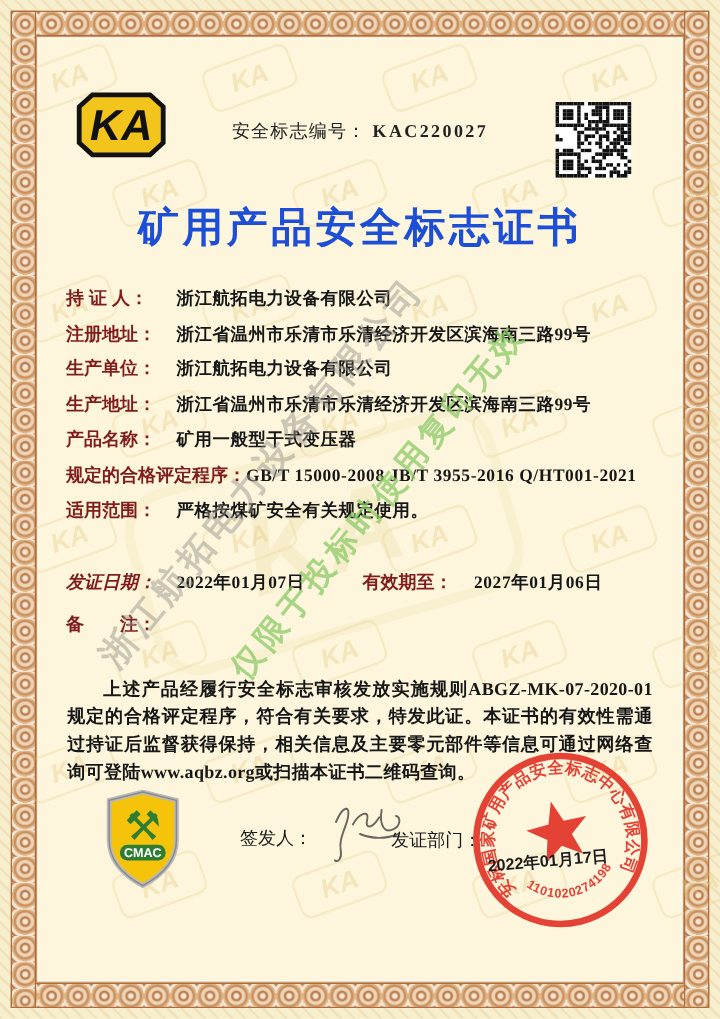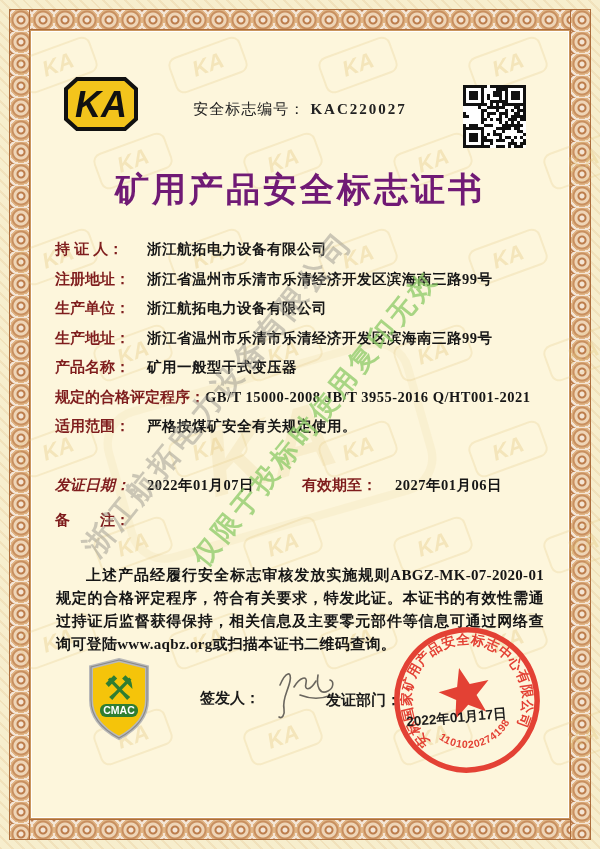--- a/index.html
+++ b/index.html
@@ -46,21 +46,21 @@
   .ka-logo{position:absolute;left:31px;top:44px;width:76px;height:56px;}
   .cert-no{position:absolute;left:0;right:0;top:68px;text-align:center;font-size:15px;color:#222;letter-spacing:1px;}
   .cert-no b{font-family:"Liberation Serif","DejaVu Serif",serif;font-weight:600;letter-spacing:2px;}
   .qr{position:absolute;left:431px;top:53px;width:63px;height:63px;background:#fff;
       display:grid;grid-template-columns:repeat(21,3px);grid-auto-rows:3px;}
   .qr .m{background:#111;}
   .qr .w{background:#fff;}
 
   .page-title{
     position:absolute;left:0;right:0;top:135px;text-align:center;
-    font-size:34px;font-weight:bold;color:#701a75;letter-spacing:3px;
+    font-size:34px;font-weight:bold;color:#1d4ed8;letter-spacing:3px;
   }
 
   
   .fields{position:absolute;left:23px;right:16px;top:207px;}
   .frow{display:flex;align-items:baseline;margin-bottom:9.5px;line-height:19px;}
   .flabel{min-width:92px;font-size:15px;font-weight:bold;color:#7f1d1d;white-space:nowrap;}
   .fvalue{font-family:"Liberation Serif","DejaVu Serif",serif;font-size:14.5px;font-weight:bold;color:#161616;letter-spacing:.5px;}
   .dates-row{position:absolute;left:23px;right:16px;top:444px;height:20px;}
   .dates-row .flabel{position:absolute;}
   .dates-row .fvalue{position:absolute;}
@@ -74,21 +74,21 @@
   }
 
   
   .wm{position:absolute;white-space:nowrap;font-weight:bold;pointer-events:none;
       transform-origin:0 50%;z-index:5;}
   .wm-gray{left:58px;top:500px;transform:rotate(-51deg);font-size:30px;letter-spacing:4px;color:rgba(148,146,138,.48);}
   .wm-green{left:166px;top:512px;transform:rotate(-51deg);font-size:27px;letter-spacing:4px;color:rgba(139,201,102,.75);}
 
   
   .cmac{position:absolute;left:55px;top:626px;width:64px;height:84px;}
-  .signer-label,.dept-label{position:absolute;font-size:15px;font-weight:bold;color:#1a1a1a;}
+  .signer-label,.dept-label{position:absolute;font-size:15px;font-weight:normal;color:#1a1a1a;}
   .signer-label{left:168px;top:657px;}
   .dept-label{left:294px;top:659px;}
   .signature{position:absolute;left:238px;top:633px;width:72px;height:58px;}
   .seal{position:absolute;left:350px;top:583px;width:170px;height:170px;z-index:6;}
 
   svg text{font-family:"Liberation Sans","DejaVu Sans",sans-serif;}
 </style>
 </head>
 <body>
 

